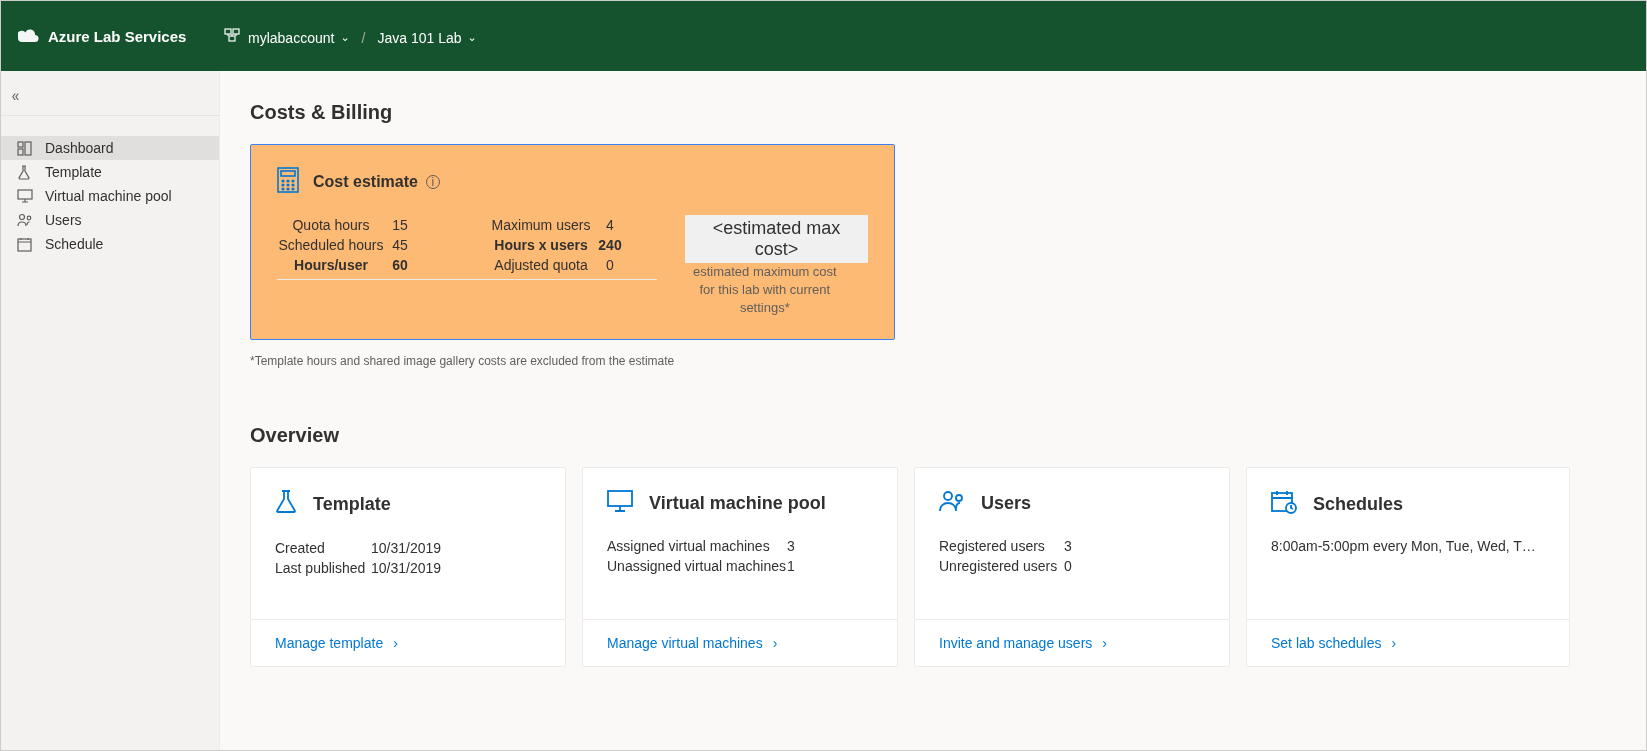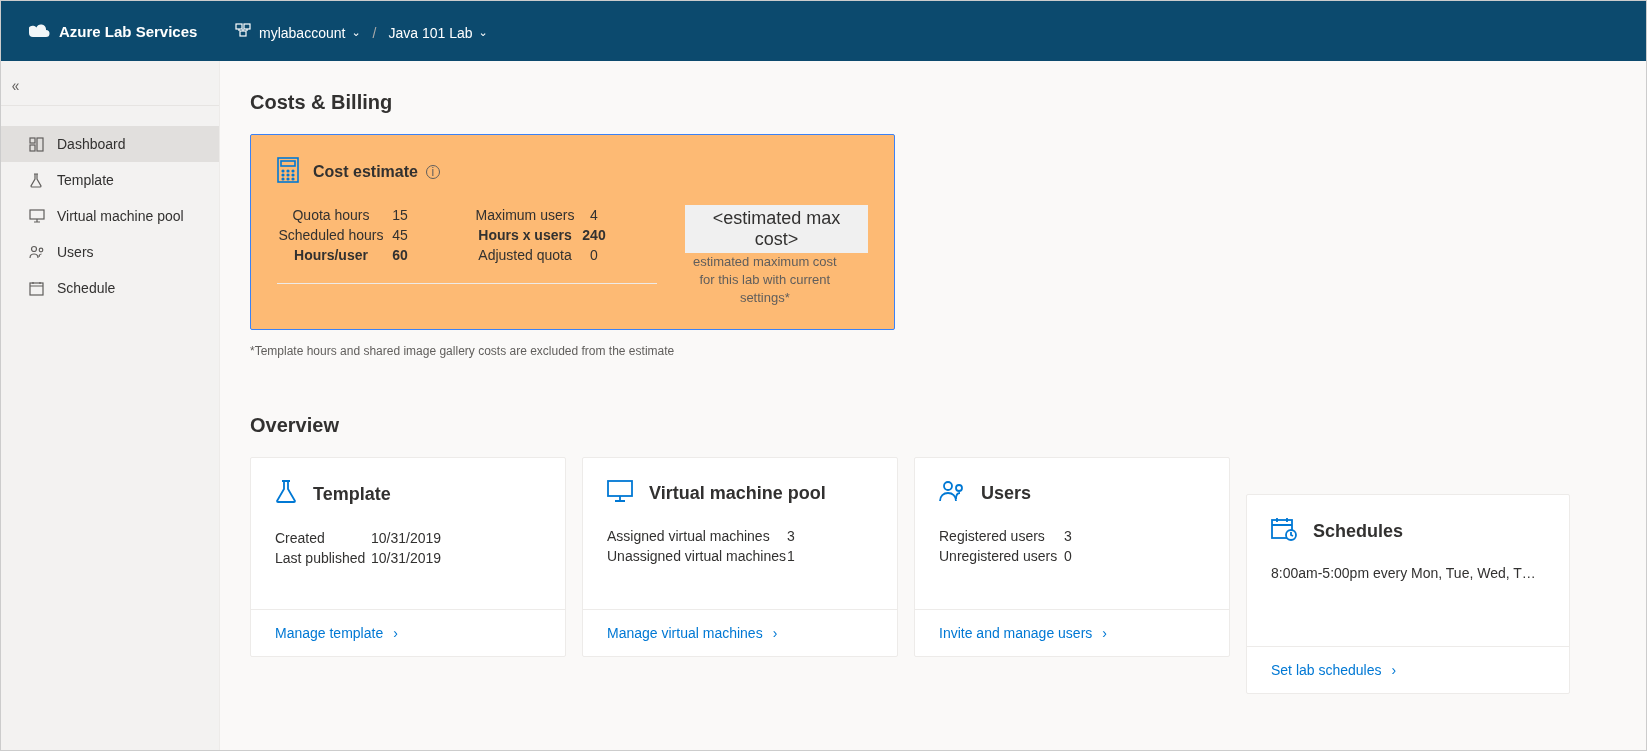--- a/index.html
+++ b/index.html
@@ -6,26 +6,26 @@
   body {
     font-family: "Segoe UI", -apple-system, BlinkMacSystemFont, sans-serif;
     background: #faf9f8;
     color: #323130;
     width: 1647px;
     height: 751px;
     overflow: hidden;
     border: 1px solid #ccc;
   }
   .topbar {
-    background: #0c4a6e;
+    background: #14532d;
     color: #fff;
-    height: 60px;
+    height: 70px;
     display: flex;
     align-items: center;
-    padding: 0 28px;
+    padding: 0 17px;
   }
   .brand {
     display: flex;
     align-items: center;
     font-weight: 600;
     font-size: 15px;
     width: 206px;
   }
   .brand svg { margin-right: 8px; }
   .breadcrumb {
@@ -44,22 +44,22 @@
     background: #f3f2f1;
     border-right: 1px solid #edebe9;
     padding-top: 8px;
   }
   .collapse-row { padding: 8px 10px 10px 10px; border-bottom: 1px solid #e6e4e2;}
   .collapse-btn { color: #605e5c; font-size: 16px; cursor: pointer; display:inline-block; transform: scaleX(0.85);}
   .nav { margin-top: 20px; }
   .nav-item {
     display: flex;
     align-items: center;
-    height: 36px;
-    padding: 0 28px;
+    height: 24px;
+    padding: 0 16px;
     font-size: 14px;
     color: #323130;
     cursor: pointer;
   }
   .nav-item.active { background: #e1dfdd; }
   .nav-item .icon { width: 18px; margin-right: 10px; color: #605e5c; display:flex; align-items:center;}
   .main {
     flex: 1;
     padding: 30px 30px 10px 30px;
     overflow: hidden;
@@ -80,42 +80,42 @@
   .card-header { display: flex; align-items: center; margin-bottom: 18px; }
   .card-header .title {
     font-size: 16px; font-weight: 600; margin-left: 14px;
   }
   .info-icon {
     margin-left: 8px; color: #605e5c; font-size: 12px;
     border: 1px solid #605e5c; border-radius: 50%;
     width: 14px; height: 14px; display:inline-flex; align-items:center; justify-content:center;
   }
   .cost-body { display: flex; }
-  .cost-cols { display: flex; gap: 56px; padding-bottom: 18px; border-bottom: 1px solid #edebe9; margin-bottom: 12px; }
+  .cost-cols { display: flex; gap: 72px; padding-bottom: 4px; border-bottom: 1px solid #edebe9; margin-bottom: 12px; }
   .cost-col .row { display: flex; font-size: 14px; line-height: 20px; }
   .cost-col .label { width: 108px; color: #323130; }
   .cost-col .value { width: 30px; }
   .cost-col .row.bold { font-weight: 600; }
   .cost-left { width: 390px; }
   .cost-summary { font-size: 14px; font-weight: 600; }
   .cost-summary .price { background:#e8e8e8; padding:0 2px; font-size:10px; vertical-align: middle;}
   .cost-right { margin-left: 28px; }
   .max-cost {
     font-size: 18px; font-weight: 400; background: #f0f0f0; padding: 3px 6px; display: inline-block; 
   }
   .cost-desc { font-size: 13px; color: #605e5c; line-height: 18px; max-width: 160px;}
   .footnote { font-size: 12px; color: #605e5c; margin-top: 14px; }
   .overview { margin-top: 56px; }
   .tiles { display: flex; gap: 16px; margin-top: 20px; }
   .tile {
     background: #fff; border: 1px solid #edebe9; border-radius: 2px;
     width: 316px; height: 200px; display:flex; flex-direction:column;
     padding: 22px 24px 0 24px;
   }
-  .tile:last-child { width: 324px; margin-top: 37px; }
+  .tile:last-child { width: 324px; }
   .tile-header { display:flex; align-items:center; margin-bottom: 20px;}
   .tile-header .title { font-size: 18px; font-weight: 600; margin-left: 16px;}
   .tile-body { font-size: 14px; flex:1;}
   .tile-body .row { display:flex; line-height: 20px;}
   .tile-body .label { width: 180px; }
   .tile-body .row.u .label { width: 125px; }
   .tile-body .row.t .label { width: 96px; }
   .tile-schedule-text {
     white-space: nowrap; overflow: hidden; text-overflow: ellipsis;
     font-size: 14px; max-width: 272px;

